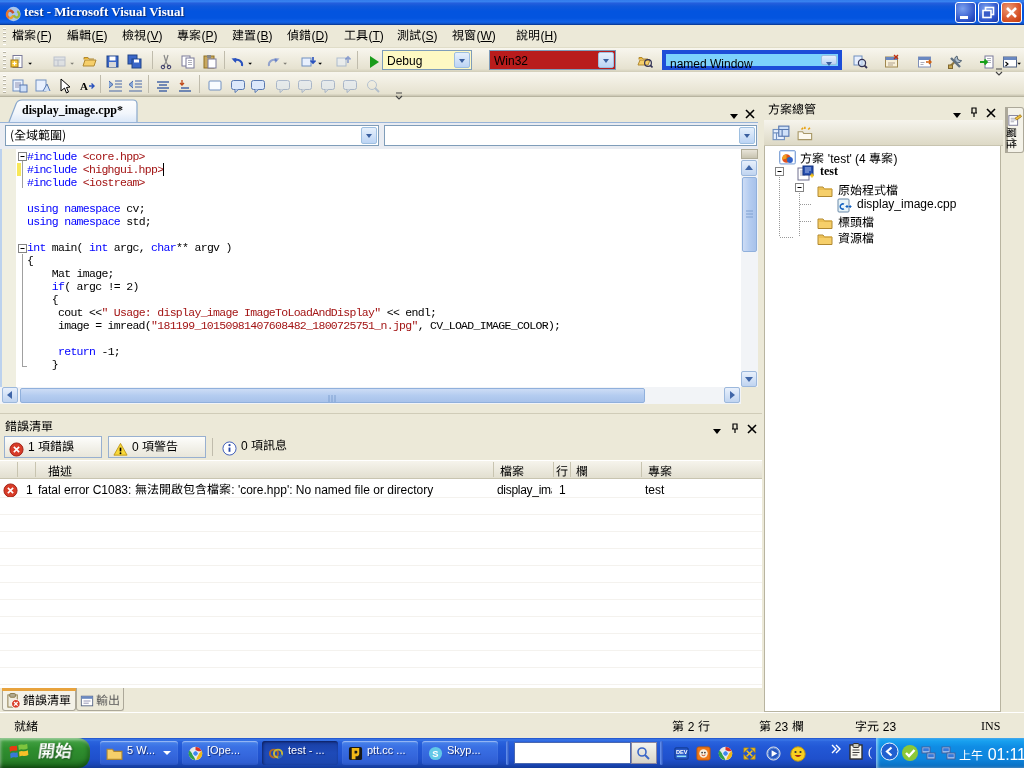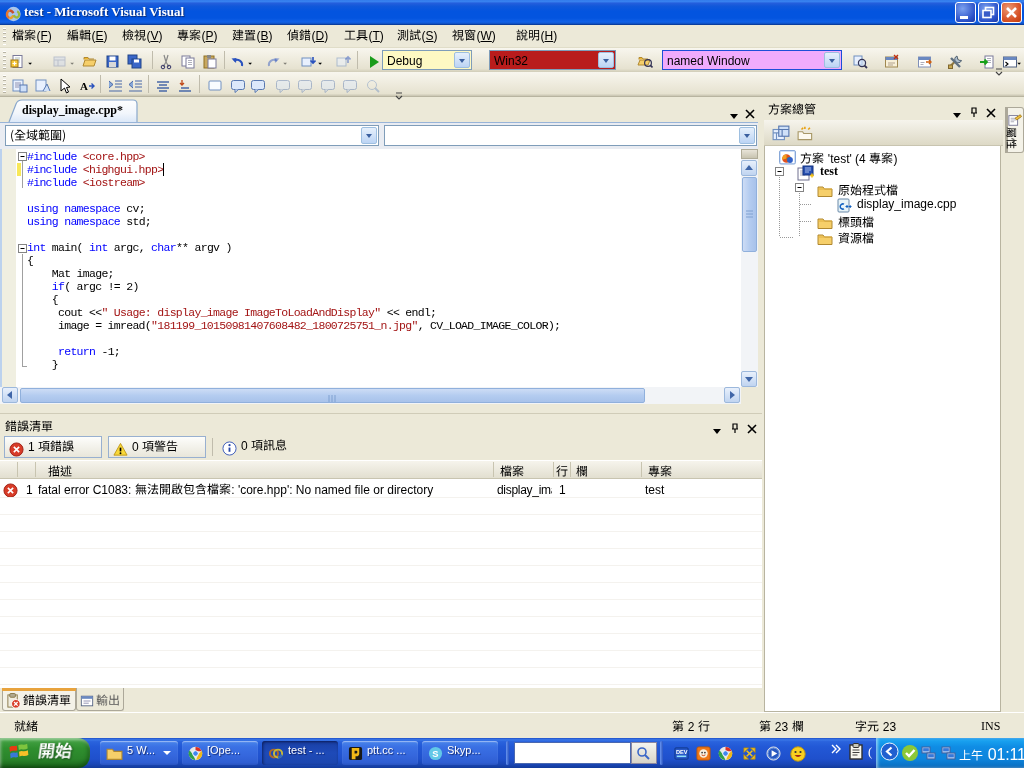--- a/index.html
+++ b/index.html
@@ -152,21 +152,21 @@
         <path d="M4 6 L7 10 L10 6 Z" fill="#3a5f9f"></path>
       </svg>
     </span>
   </div>
 <div class="abs" style="left:637px;top:52px;"><svg width="16" height="16" viewBox="0 0 16 16">
       <path d="M1 11 L3 6 L13 6 L11 11 Z" fill="#f6cf6a" stroke="#b08830"></path>
       <path d="M2 5.5 L2 3.5 L5 3.5 L6 5 L11 5" fill="#f0b830" stroke="#b08830"></path>
       <circle cx="11" cy="9" r="3.4" fill="none" stroke="#335" stroke-width="1.2"></circle>
       <path d="M13.4 11.4 L15.5 13.5" stroke="#335" stroke-width="1.6"></path>
     </svg></div>
-<div class="abs" style="left:662px;top:50px;width:180px;height:20px;background:#f0abfc;border:1px solid #1d4ed8;">
+<div class="abs" style="left:662px;top:50px;width:180px;height:20px;background:#7dd3fc;border:4px solid #1d4ed8;">
     <span style="position:absolute;left:4px;top:3px;font-size:12px;white-space:nowrap">named Window</span>
     <span style="position:absolute;right:1px;top:1px;bottom:1px;width:16px;background:linear-gradient(180deg,#e6f0fc,#bcd4f4);border:1px solid #9ebfe0;border-radius:2px;">
       <svg width="14" height="16" style="position:absolute;left:0;top:0">
         <path d="M4 6 L7 10 L10 6 Z" fill="#3a5f9f"></path>
       </svg>
     </span>
   </div>
 <div class="abs" style="left:852px;top:52px;"><svg width="16" height="16" viewBox="0 0 16 16">
       <rect x="2" y="2" width="8" height="9" fill="#e8f0fe" stroke="#7090c0"></rect>
       <circle cx="10" cy="9" r="3.6" fill="#cfe0f8" fill-opacity="0.7" stroke="#335" stroke-width="1.2"></circle>

